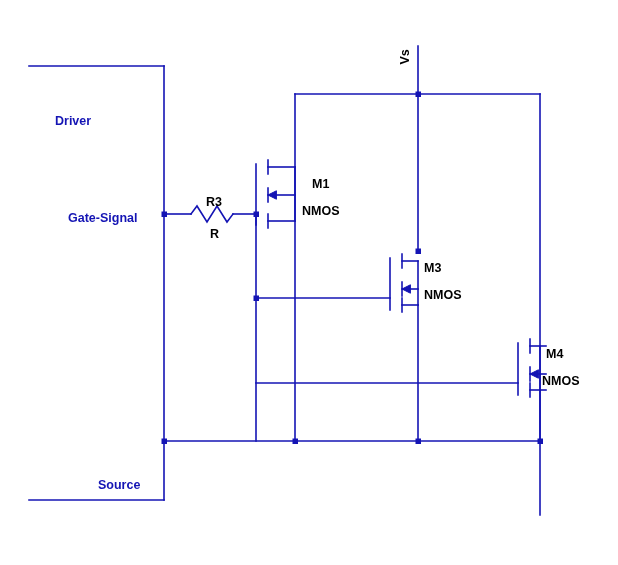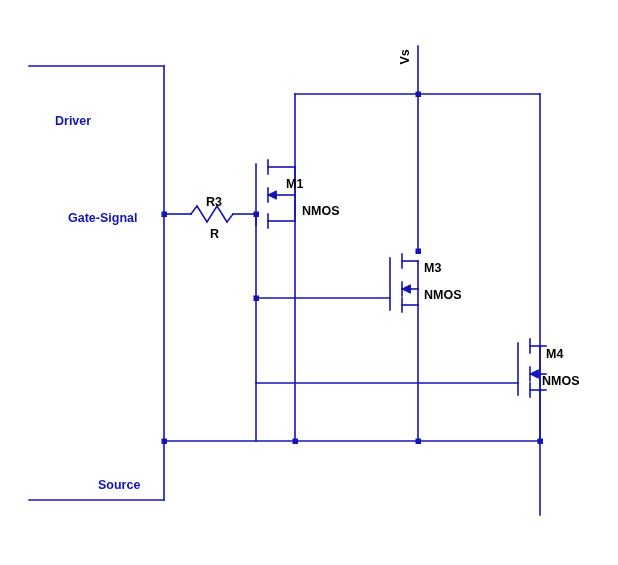--- a/index.html
+++ b/index.html
@@ -149,21 +149,21 @@
   <div class="lbl lbl-blue sz-12" style="left:68px; top:212px;">Gate-Signal</div>
 
   <div class="lbl lbl-blue sz-12" style="left:98px; top:435px;margin-top:44px;">Source</div>
 
   <div class="lbl lbl-black sz-12 rot90" style="left:411px; top:52px;">Vs</div>
 
   <div class="lbl lbl-black sz-12" style="left:206px; top:196px;">R3</div>
 
   <div class="lbl lbl-black sz-12" style="left:210px; top:228px;">R</div>
 
-  <div class="lbl lbl-black sz-12" style="left:286px; top:178px;">M1</div>
+  <div class="lbl lbl-black sz-12" style="left:312px; top:178px;">M1</div>
 
   <div class="lbl lbl-black sz-12" style="left:302px; top:205px;">NMOS</div>
 
   <div class="lbl lbl-black sz-12" style="left:424px; top:262px;">M3</div>
 
   <div class="lbl lbl-black sz-12" style="left:424px; top:289px;">NMOS</div>
 
   <div class="lbl lbl-black sz-12" style="left:546px; top:348px;">M4</div>
 
   <div class="lbl lbl-black sz-12" style="left:542px; top:375px;">NMOS</div>

